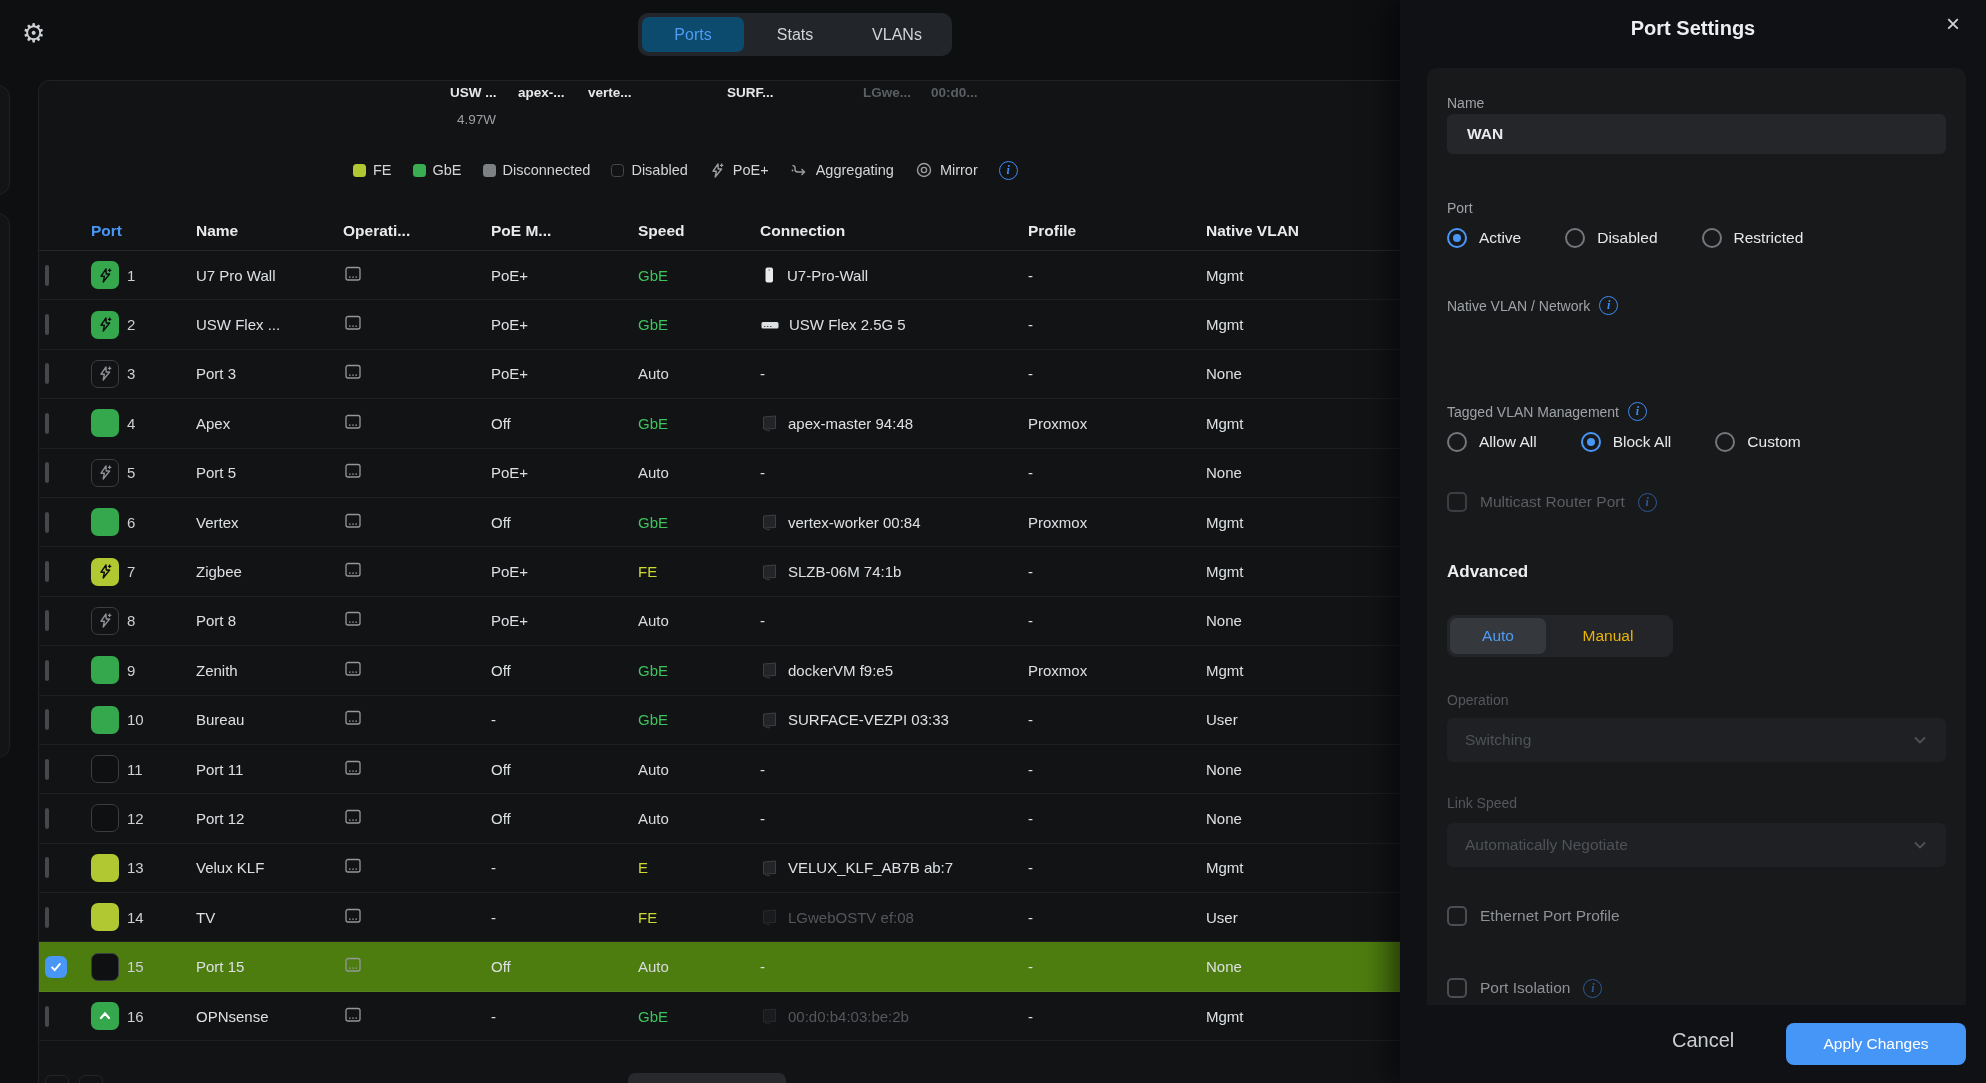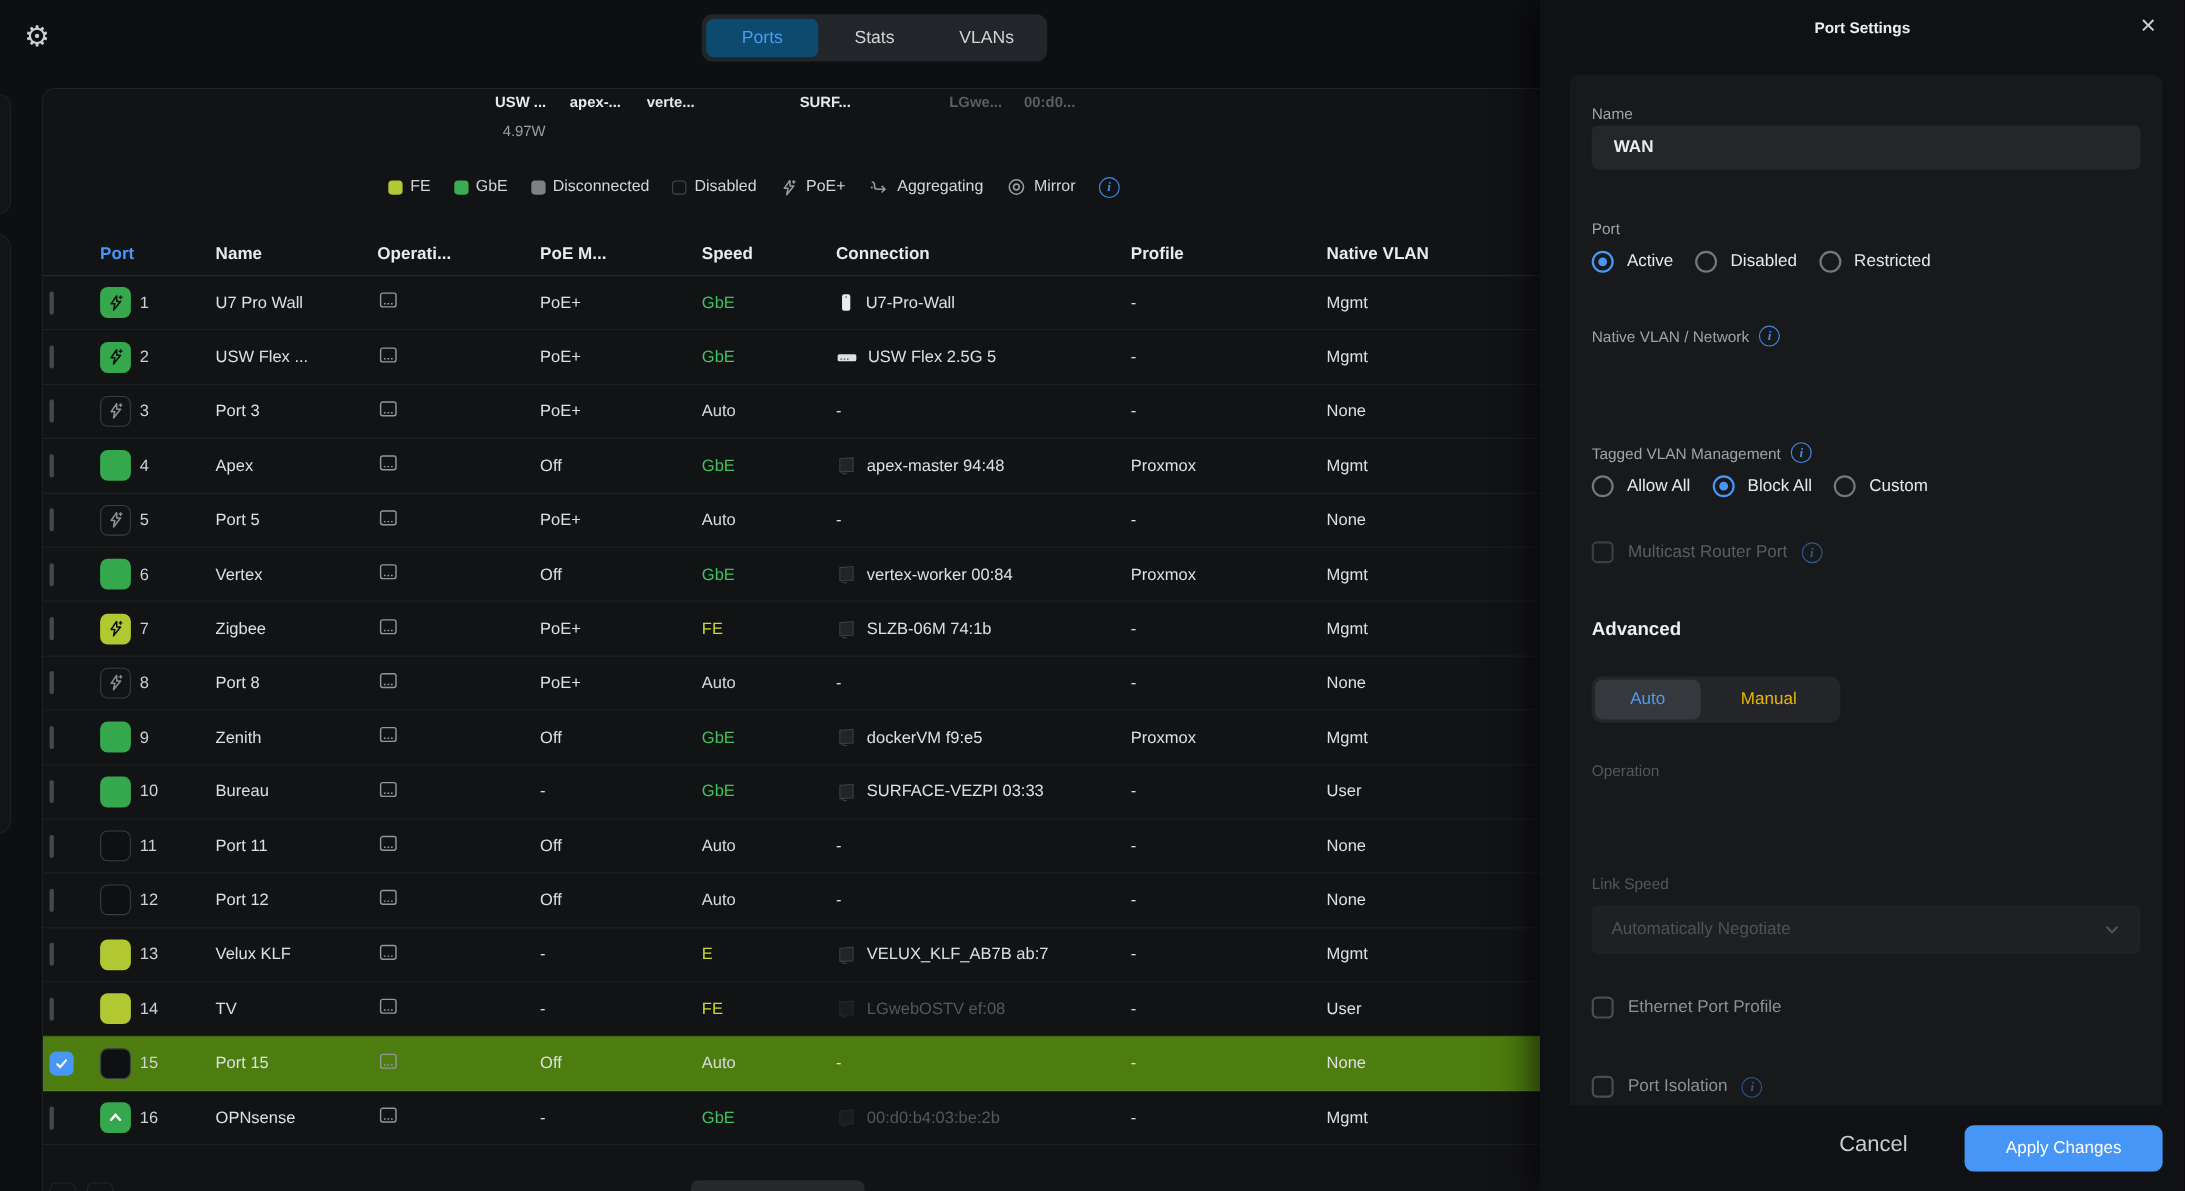--- a/index.html
+++ b/index.html
@@ -60,29 +60,29 @@
   .conn .txt.dim { color:#54575b; }
   .opicon { display:inline-flex; }
 
   .pag-partial { position:absolute; left:589px; top:992px; width:158px; height:30px; background:#27292d; border-radius:7px; }
   .mini-sq { position:absolute; top:994px; width:24px; height:24px; border:1.5px solid #222528; border-radius:6px; }
   .mini-sq.a { left:6px; } .mini-sq.b { left:40px; }
 
   
   .panel { position:absolute; left:1400px; top:0; width:586px; height:1083px; background:#101114;
     box-shadow:-10px 0 26px rgba(0,0,0,.55); }
-  .panel-title { position:absolute; left:0; top:17px; width:100%; text-align:center; font-size:14px;
+  .panel-title { position:absolute; left:0; top:17px; width:100%; text-align:center; font-size:20px;
     font-weight:bold; color:#eceeef; }
   .close-x { position:absolute; right:26px; top:12px; font-size:24px; color:#cfd2d4; cursor:pointer; line-height:1; }
   .pcard { position:absolute; left:27px; top:68px; width:539px; height:1015px; background:#18191b; border-radius:10px 10px 0 0; }
   .flabel { position:absolute; left:20px; font-size:14px; color:#9fa2a6; display:flex; align-items:center; gap:9px; }
   .flabel.dim { color:#54575b; }
   .ninput { position:absolute; left:20px; right:20px; top:46px; height:40px; background:#242629; border:none;
     border-radius:6px; color:#e9ebed; font-size:15.5px; font-weight:bold; padding:0 20px; font-family:inherit; }
-  .radios { position:absolute; left:20px; display:flex; gap:20px; align-items:center; }
+  .radios { position:absolute; left:20px; display:flex; gap:44px; align-items:center; }
   .ritem { display:flex; align-items:center; gap:12px; font-size:15.5px; color:#e6e8ea; cursor:pointer; }
   .radio { width:20px; height:20px; border-radius:50%; border:2px solid #74777b; flex:0 0 auto; }
   .radio.sel { border-color:#4897f6; display:flex; align-items:center; justify-content:center; }
   .radio.sel::after { content:''; width:8px; height:8px; border-radius:50%; background:#4897f6; }
   .dd { position:absolute; left:20px; right:20px; height:44px; background:#242629; border-radius:6px;
     display:flex; align-items:center; padding:0 18px; gap:12px; cursor:pointer; }
   .dd .val { font-size:15.5px; font-weight:bold; color:#eceeef; flex:1; }
   .dd.disabled { background:#1e2023; cursor:default; }
   .dd.disabled .val { color:#4f5256; font-weight:normal; }
   .cbrow { position:absolute; left:20px; display:flex; align-items:center; gap:13px; font-size:15.5px; cursor:pointer; }
@@ -684,20 +684,28 @@
         <span class="info-i dim">i</span>
       </div>
 
       <div class="adv-h" style="top:494px">Advanced</div>
       <div class="seg" style="top:547px" id="seg">
           <button class="segbtn active">Auto</button>
           <button class="segbtn">Manual</button>
         </div>
 
       <div class="flabel dim" style="top:624px">Operation</div>
+      <div class="dd disabled" style="top:650px">
+        <span class="val">Switching</span>
+        <span class="opicon">
+            <svg width="16" height="16" viewBox="0 0 16 16">
+              <path d="M3 5.5 L8 10.5 L13 5.5" fill="none" stroke="#4f5256" stroke-width="1.8"></path>
+            </svg>
+          </span>
+      </div>
 
       <div class="flabel dim" style="top:727px">Link Speed</div>
       <div class="dd disabled" style="top:755px">
         <span class="val">Automatically Negotiate</span>
         <span class="opicon">
             <svg width="16" height="16" viewBox="0 0 16 16">
               <path d="M3 5.5 L8 10.5 L13 5.5" fill="none" stroke="#4f5256" stroke-width="1.8"></path>
             </svg>
           </span>
       </div>

